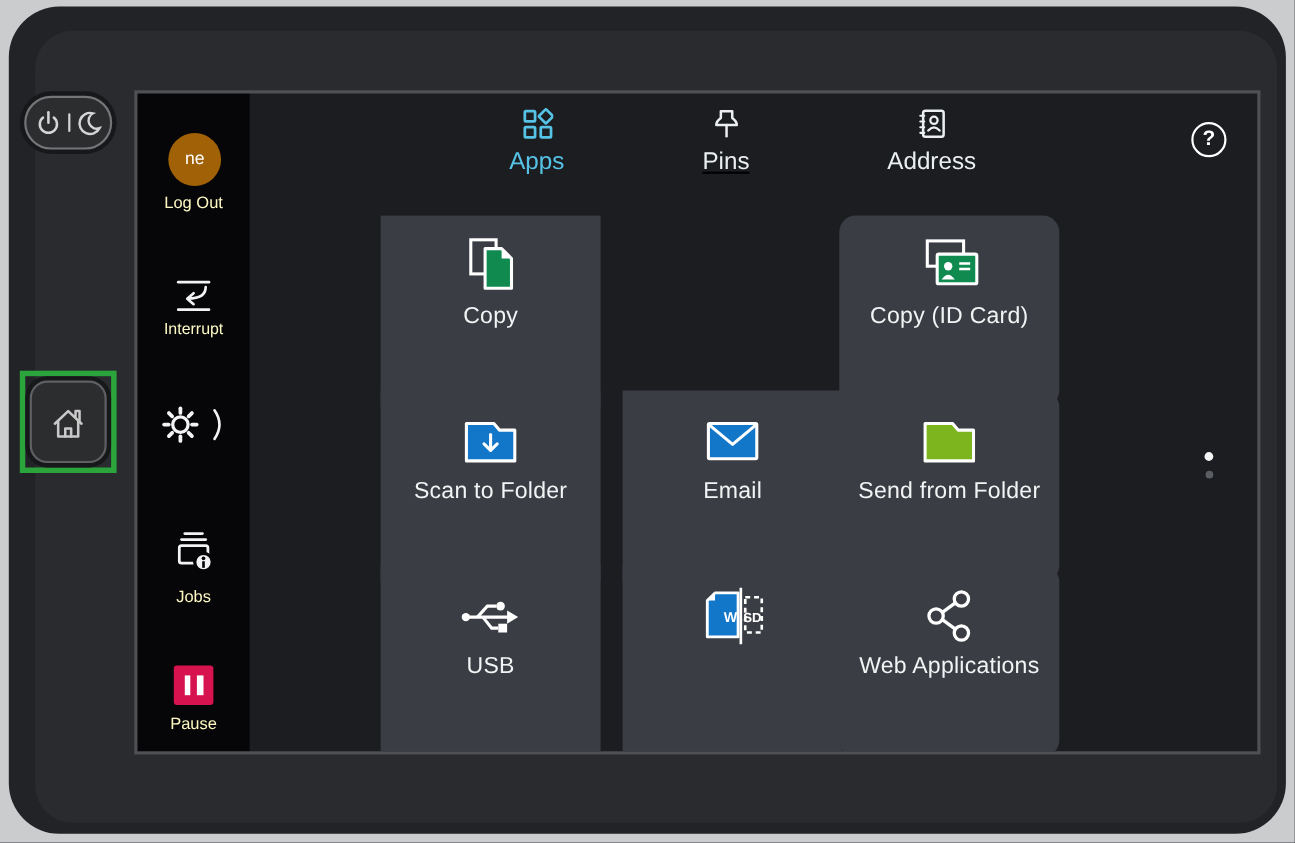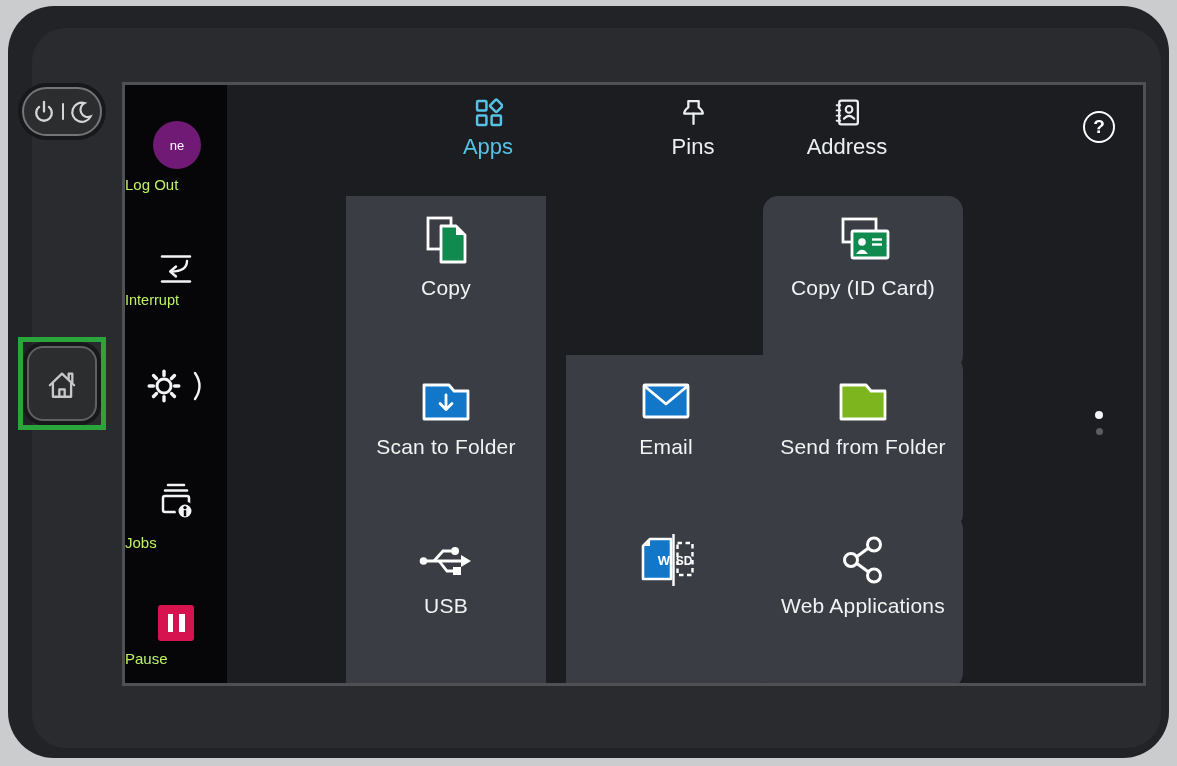--- a/index.html
+++ b/index.html
@@ -23,44 +23,44 @@
   .home-btn { position:absolute; left:4px; top:4px; width:70px; height:75px;
     border-radius:16px; background:#2c2d2f; border:2px solid #5e6063;
     box-shadow:0 0 0 4px #17181a; display:flex; align-items:center; justify-content:center; cursor:pointer; }
 
   
   .screen { position:absolute; left:122px; top:82px; width:1024px; height:604px;
     background:#1b1d21; border:3px solid #4e5053; overflow:hidden; }
 
   
   .sidebar { position:absolute; left:0; top:0; width:102px; height:100%; background:#060608; }
-  .sb-label { position:absolute; width:100%; color:#bef264; }
+  .sb-label { position:absolute; width:100%; text-align:center; color:#fef9c3; }
   .avatar { position:absolute; left:28px; top:36px; width:48px; height:48px; border-radius:50%;
-    background:#701a75; display:flex; align-items:center; justify-content:center;
-    color:#fff; font-size:13px; }
+    background:#a16207; display:flex; align-items:center; justify-content:center;
+    color:#fff; font-size:16px; }
   .logout-label { top:91px; font-size:15px; }
   .interrupt-icon { position:absolute; left:33px; top:167px; }
   .interrupt-label { top:207px; font-size:14.5px; }
   .settings-row { position:absolute; left:0; top:283px; width:100%; height:36px;
     display:flex; align-items:center; justify-content:center; gap:11px; cursor:pointer; }
   .jobs-icon { position:absolute; left:32px; top:396px; }
   .jobs-label { top:449px; font-size:15px; }
   .pause-sq { position:absolute; left:33px; top:520px; width:36px; height:36px;
     background:#d6134f; border-radius:3px; display:flex; align-items:center; justify-content:center; gap:6px; }
   .pause-sq i { display:block; width:5.5px; height:18px; background:#fff; }
   .pause-label { top:565px; font-size:15px; }
   .sb-btn { cursor:pointer; }
 
   
   .tab { position:absolute; top:12px; width:84px; text-align:center; cursor:pointer; }
   .tab .t-icon { height:30px; display:flex; align-items:flex-end; justify-content:center; }
   .tab .t-label { margin-top:7px; font-size:22px; color:#eceff0; }
   .tab.selected .t-label { color:#56c3e6; }
   .tab-apps { left:321px; }
-  .tab-pins { left:526px; }
+  .tab-pins { left:493px;text-decoration:underline; }
   .tab-address { left:680px; }
 
   .help-btn { position:absolute; left:958px; top:26px; width:32px; height:32px;
     border-radius:50%; border:2.6px solid #fff; color:#fff; font-size:19px; font-weight:bold;
     display:flex; align-items:center; justify-content:center; cursor:pointer; }
 
   
   .tile { position:absolute; width:200px; height:174px; background:#3a3d43; cursor:pointer; }
   .tile .icon-box { height:78px; padding-top:14px; display:flex; align-items:center; justify-content:center; }
   .tile .tile-label { text-align:center; font-size:21px; color:#f2f3f4; letter-spacing:.2px; margin-top:2px; }

